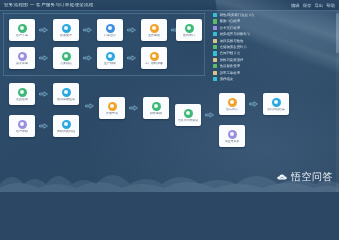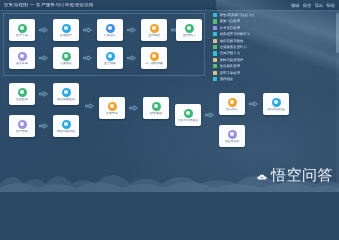--- a/index.html
+++ b/index.html
@@ -102,22 +102,22 @@
   
   .hills{position:absolute;left:0;bottom:0;width:339px;height:30px;pointer-events:none;}
 
   
   .watermark{
     position:absolute;right:6px;bottom:10px;
     display:flex;align-items:center;gap:3px;
   }
   .wm-icon{width:11px;height:8px;}
   .wm-text{
-    font-size:15px;line-height:10px;color:#eef4fa;letter-spacing:.5px;
-    font-family:Liberation Mono, monospace;
+    font-size:10px;line-height:10px;color:#eef4fa;letter-spacing:.5px;
+    font-family:Liberation Serif, serif;
   }
 
   
   .scrollbar{
     position:absolute;right:0;top:11px;width:3px;height:181px;
     background:rgba(255,255,255,0.04);
   }
   .scrollbar .thumb{
     position:absolute;top:2px;left:0;width:3px;height:40px;
     background:rgba(190,215,235,0.30);border-radius:2px;

